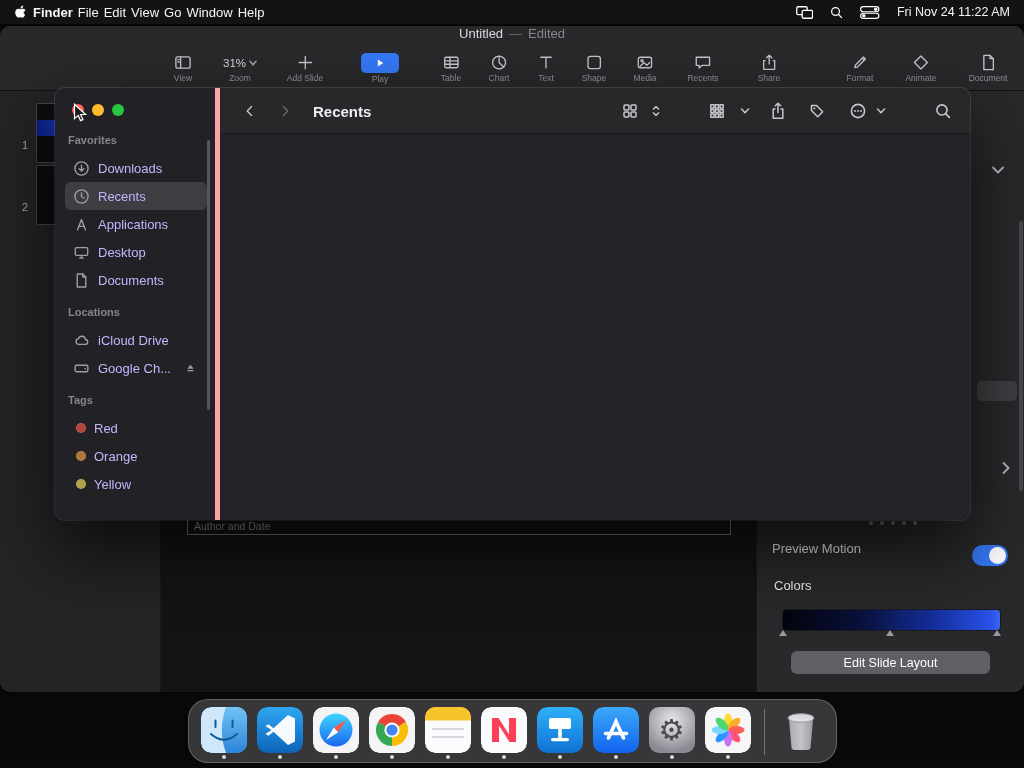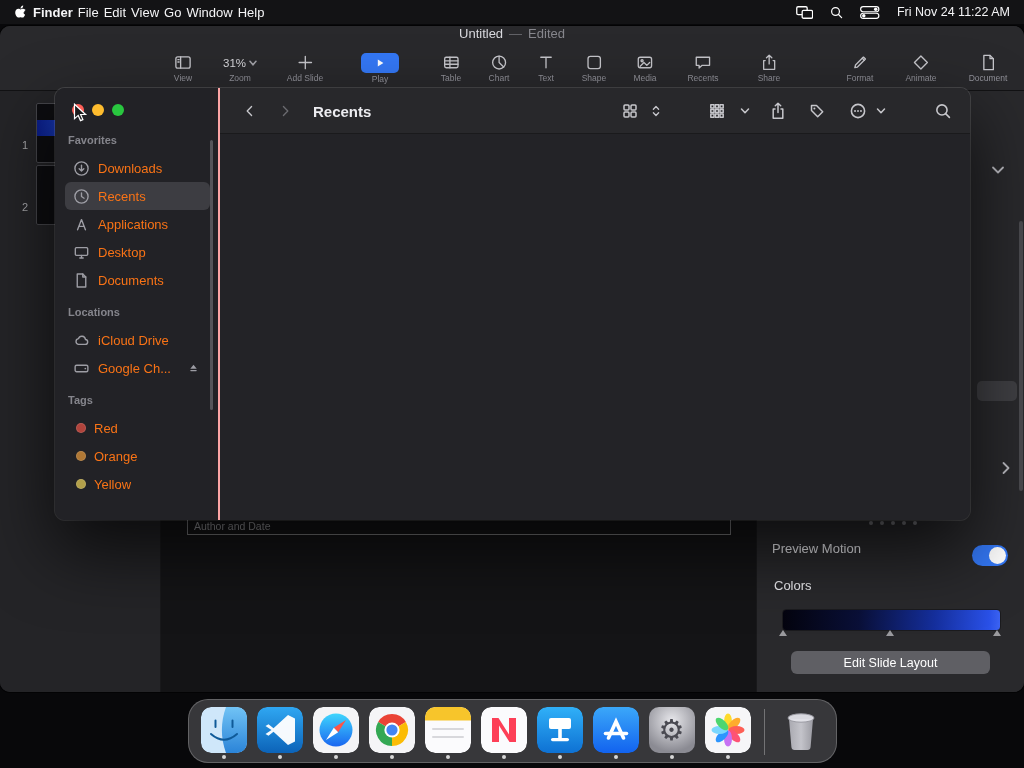--- a/index.html
+++ b/index.html
@@ -62,30 +62,30 @@
     border:1px solid #1b1b1e}
   .grad-marker{position:absolute;top:539px;width:0;height:0;
     border-left:4px solid transparent;border-right:4px solid transparent;border-bottom:6px solid #9a9a9e}
   .edit-layout-btn{position:absolute;left:34px;top:560px;width:199px;height:23px;background:#5f5f64;
     border:none;border-radius:6px;color:#fff;font-size:12.5px;font-family:inherit}
 
   
   .finder{position:absolute;left:55px;top:88px;width:915px;height:432px;border-radius:10px;
     overflow:hidden;z-index:10;display:flex;background:#242428;
     box-shadow:0 30px 70px rgba(0,0,0,.7),0 0 0 1px rgba(255,255,255,.14)}
-  .f-sidebar{width:165px;background:#222226;position:relative;border-right:2px solid #fca5a5;
+  .f-sidebar{width:165px;background:#222226;position:relative;border-right:5px solid #fca5a5;
     flex:none;box-sizing:border-box}
   .tl{position:absolute;top:16px;left:17px;display:flex;gap:8px}
   .tl i{width:12px;height:12px;border-radius:50%}
   .tl-red{background:#ff5f57}.tl-yellow{background:#febc2e}.tl-green{background:#29c73f}
   .fs-wrap{padding-top:46px}
   .fs-header{margin:0 0 2px 13px;height:18px;font-size:11px;font-weight:700;color:#85858c}
   .fs-gap{height:12px}
   .fs-row{height:28px;display:flex;align-items:center;gap:8px;margin:0 8px 0 10px;
-    padding-left:8px;border-radius:6px;font-size:13px;color:#f97316}
+    padding-left:8px;border-radius:6px;font-size:13px;color:#c4b5fd}
   .fs-row.selected{background:#3d3d42}
   .fs-icon{width:17px;height:17px;flex:none;fill:none;stroke:#9d9da4;stroke-width:1.3;
     stroke-linecap:round;stroke-linejoin:round}
   .fs-label{white-space:nowrap;overflow:hidden}
   .fs-eject{margin-left:auto;margin-right:10px;width:13px;height:13px;flex:none}
   .tag-dot{width:10px;height:10px;border-radius:50%;flex:none;margin-left:3px;
     border:1px solid rgba(255,255,255,.12);box-sizing:border-box}
   .tag-red{background:#b1443c}.tag-orange{background:#b07835}.tag-yellow{background:#b3a04a}
   .f-sb-scroll{position:absolute;right:5px;top:52px;width:3px;height:270px;background:#55555a;border-radius:2px}
   .f-right{flex:1;display:flex;flex-direction:column;min-width:0}

